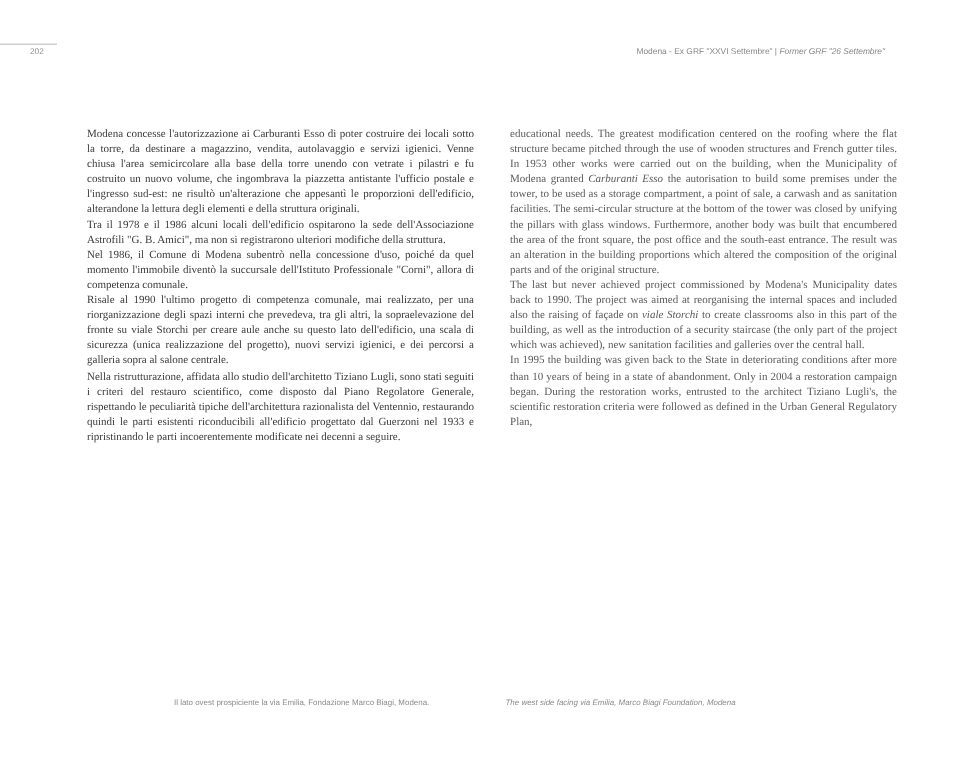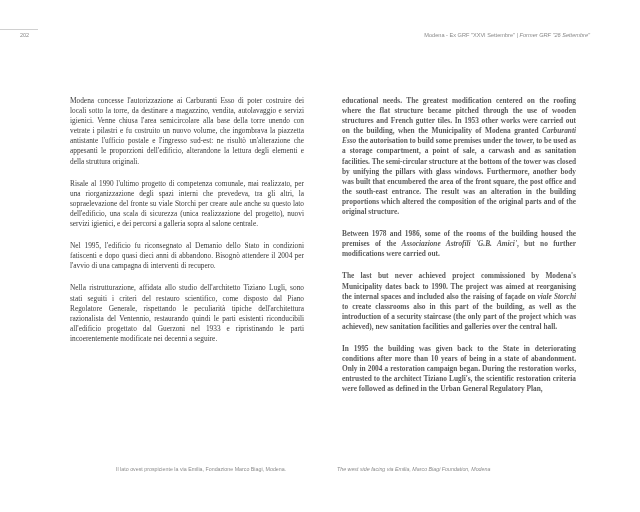--- a/index.html
+++ b/index.html
@@ -17,45 +17,45 @@
     position: absolute; right: 50px; top: 32px; font-family: "Liberation Sans", sans-serif;
     font-size: 5.6px; color: #888; white-space: nowrap;
   }
   .running-head .it { font-style: italic; }
   .col {
     position: absolute; top: 84px; width: 258px;
     font-family: "Liberation Serif", serif; font-size: 7.35px; line-height: 10.1px;
     color: #3a3a3a; text-align: justify; hyphens: manual;
   }
   .col.left { left: 58px; }
-  .col.right { left: 330px; color: #5a5a5a; font-weight: bold; }
-  .col p { margin: 12px; }
+  .col.right { left: 340px; color: #5a5a5a; }
+  .col p { margin: 0; }
   .col .it { font-style: italic; }
   .caption {
     position: absolute; top: 466px; font-family: "Liberation Sans", sans-serif;
     font-size: 5.3px; color: #8a8a8a; white-space: nowrap;
   }
   .caption.left { left: 116px; }
   .caption.right { left: 337px; font-style: italic; }
 </style>
 </head>
 <body>
 
 <div class="rule-top"></div>
 <div class="page-num">202</div>
 <div class="running-head"><span>Modena - Ex GRF "XXVI Settembre" | </span><span class="it">Former GRF "26 Settembre"</span></div>
 
 <div class="col left">
   <p>Modena concesse l'autorizzazione ai Carburanti Esso di poter costruire dei locali sotto la torre, da destinare a magazzino, vendita, autolavaggio e servizi igienici. Venne chiusa l'area semicircolare alla base della torre unendo con vetrate i pilastri e fu costruito un nuovo volume, che ingombrava la piazzetta antistante l'ufficio postale e l'ingresso sud-est: ne risultò un'alterazione che appesantì le proporzioni dell'edificio, alterandone la lettura degli elementi e della struttura originali.</p>
+  <p>Tra il 1978 e il 1986 alcuni locali dell'edificio ospitarono la sede dell'Associazione Astrofili "G. B. Amici", ma non si registrarono ulteriori modifiche della struttura.</p>
+  <p>Nel 1986, il Comune di Modena subentrò nella concessione d'uso, poiché da quel momento l'immobile diventò la succursale dell'Istituto Professionale "Corni", allora di competenza comunale.</p>
   <p>Risale al 1990 l'ultimo progetto di competenza comunale, mai realizzato, per una riorganizzazione degli spazi interni che prevedeva, tra gli altri, la sopraelevazione del fronte su viale Storchi per creare aule anche su questo lato dell'edificio, una scala di sicurezza (unica realizzazione del progetto), nuovi servizi igienici, e dei percorsi a galleria sopra al salone centrale.</p>
-  <p>Nel 1995, l'edificio fu riconsegnato al Demanio dello Stato in condizioni fatiscenti e dopo quasi dieci anni di abbandono. Bisognò attendere il 2004 per l'avvio di una campagna di interventi di recupero.</p>
   <p>Nella ristrutturazione, affidata allo studio dell'architetto Tiziano Lugli, sono stati seguiti i criteri del restauro scientifico, come disposto dal Piano Regolatore Generale, rispettando le peculiarità tipiche dell'architettura razionalista del Ventennio, restaurando quindi le parti esistenti riconducibili all'edificio progettato dal Guerzoni nel 1933 e ripristinando le parti incoerentemente modificate nei decenni a seguire.</p>
 </div>
 
 <div class="col right">
   <p><span>educational needs. The greatest modification centered on the roofing where the flat structure became pitched through the use of wooden structures and French gutter tiles. In 1953 other works were carried out on the building, when the Municipality of Modena granted </span><span class="it">Carburanti Esso</span><span> the autorisation to build some premises under the tower, to be used as a storage compartment, a point of sale, a carwash and as sanitation facilities. The semi-circular structure at the bottom of the tower was closed by unifying the pillars with glass windows. Furthermore, another body was built that encumbered the area of the front square, the post office and the south-east entrance. The result was an alteration in the building proportions which altered the composition of the original parts and of the original structure.</span></p>
-  <p><span>Between 1978 and 1986, some of the rooms of the building housed the premises of the </span><span class="it">Associazione Astrofili 'G.B. Amici'</span><span>, but no further modifications were carried out.</span></p>
   <p><span>The last but never achieved project commissioned by Modena's Municipality dates back to 1990. The project was aimed at reorganising the internal spaces and included also the raising of façade on </span><span class="it">viale Storchi</span><span> to create classrooms also in this part of the building, as well as the introduction of a security staircase (the only part of the project which was achieved), new sanitation facilities and galleries over the central hall.</span></p>
   <p>In 1995 the building was given back to the State in deteriorating conditions after more than 10 years of being in a state of abandonment. Only in 2004 a restoration campaign began. During the restoration works, entrusted to the architect Tiziano Lugli's, the scientific restoration criteria were followed as defined in the Urban General Regulatory Plan,</p>
 </div>
 
 <div class="caption left">Il lato ovest prospiciente la via Emilia, Fondazione Marco Biagi, Modena.</div>
 <div class="caption right">The west side facing via Emilia, Marco Biagi Foundation, Modena</div>
 
 </body></html>

